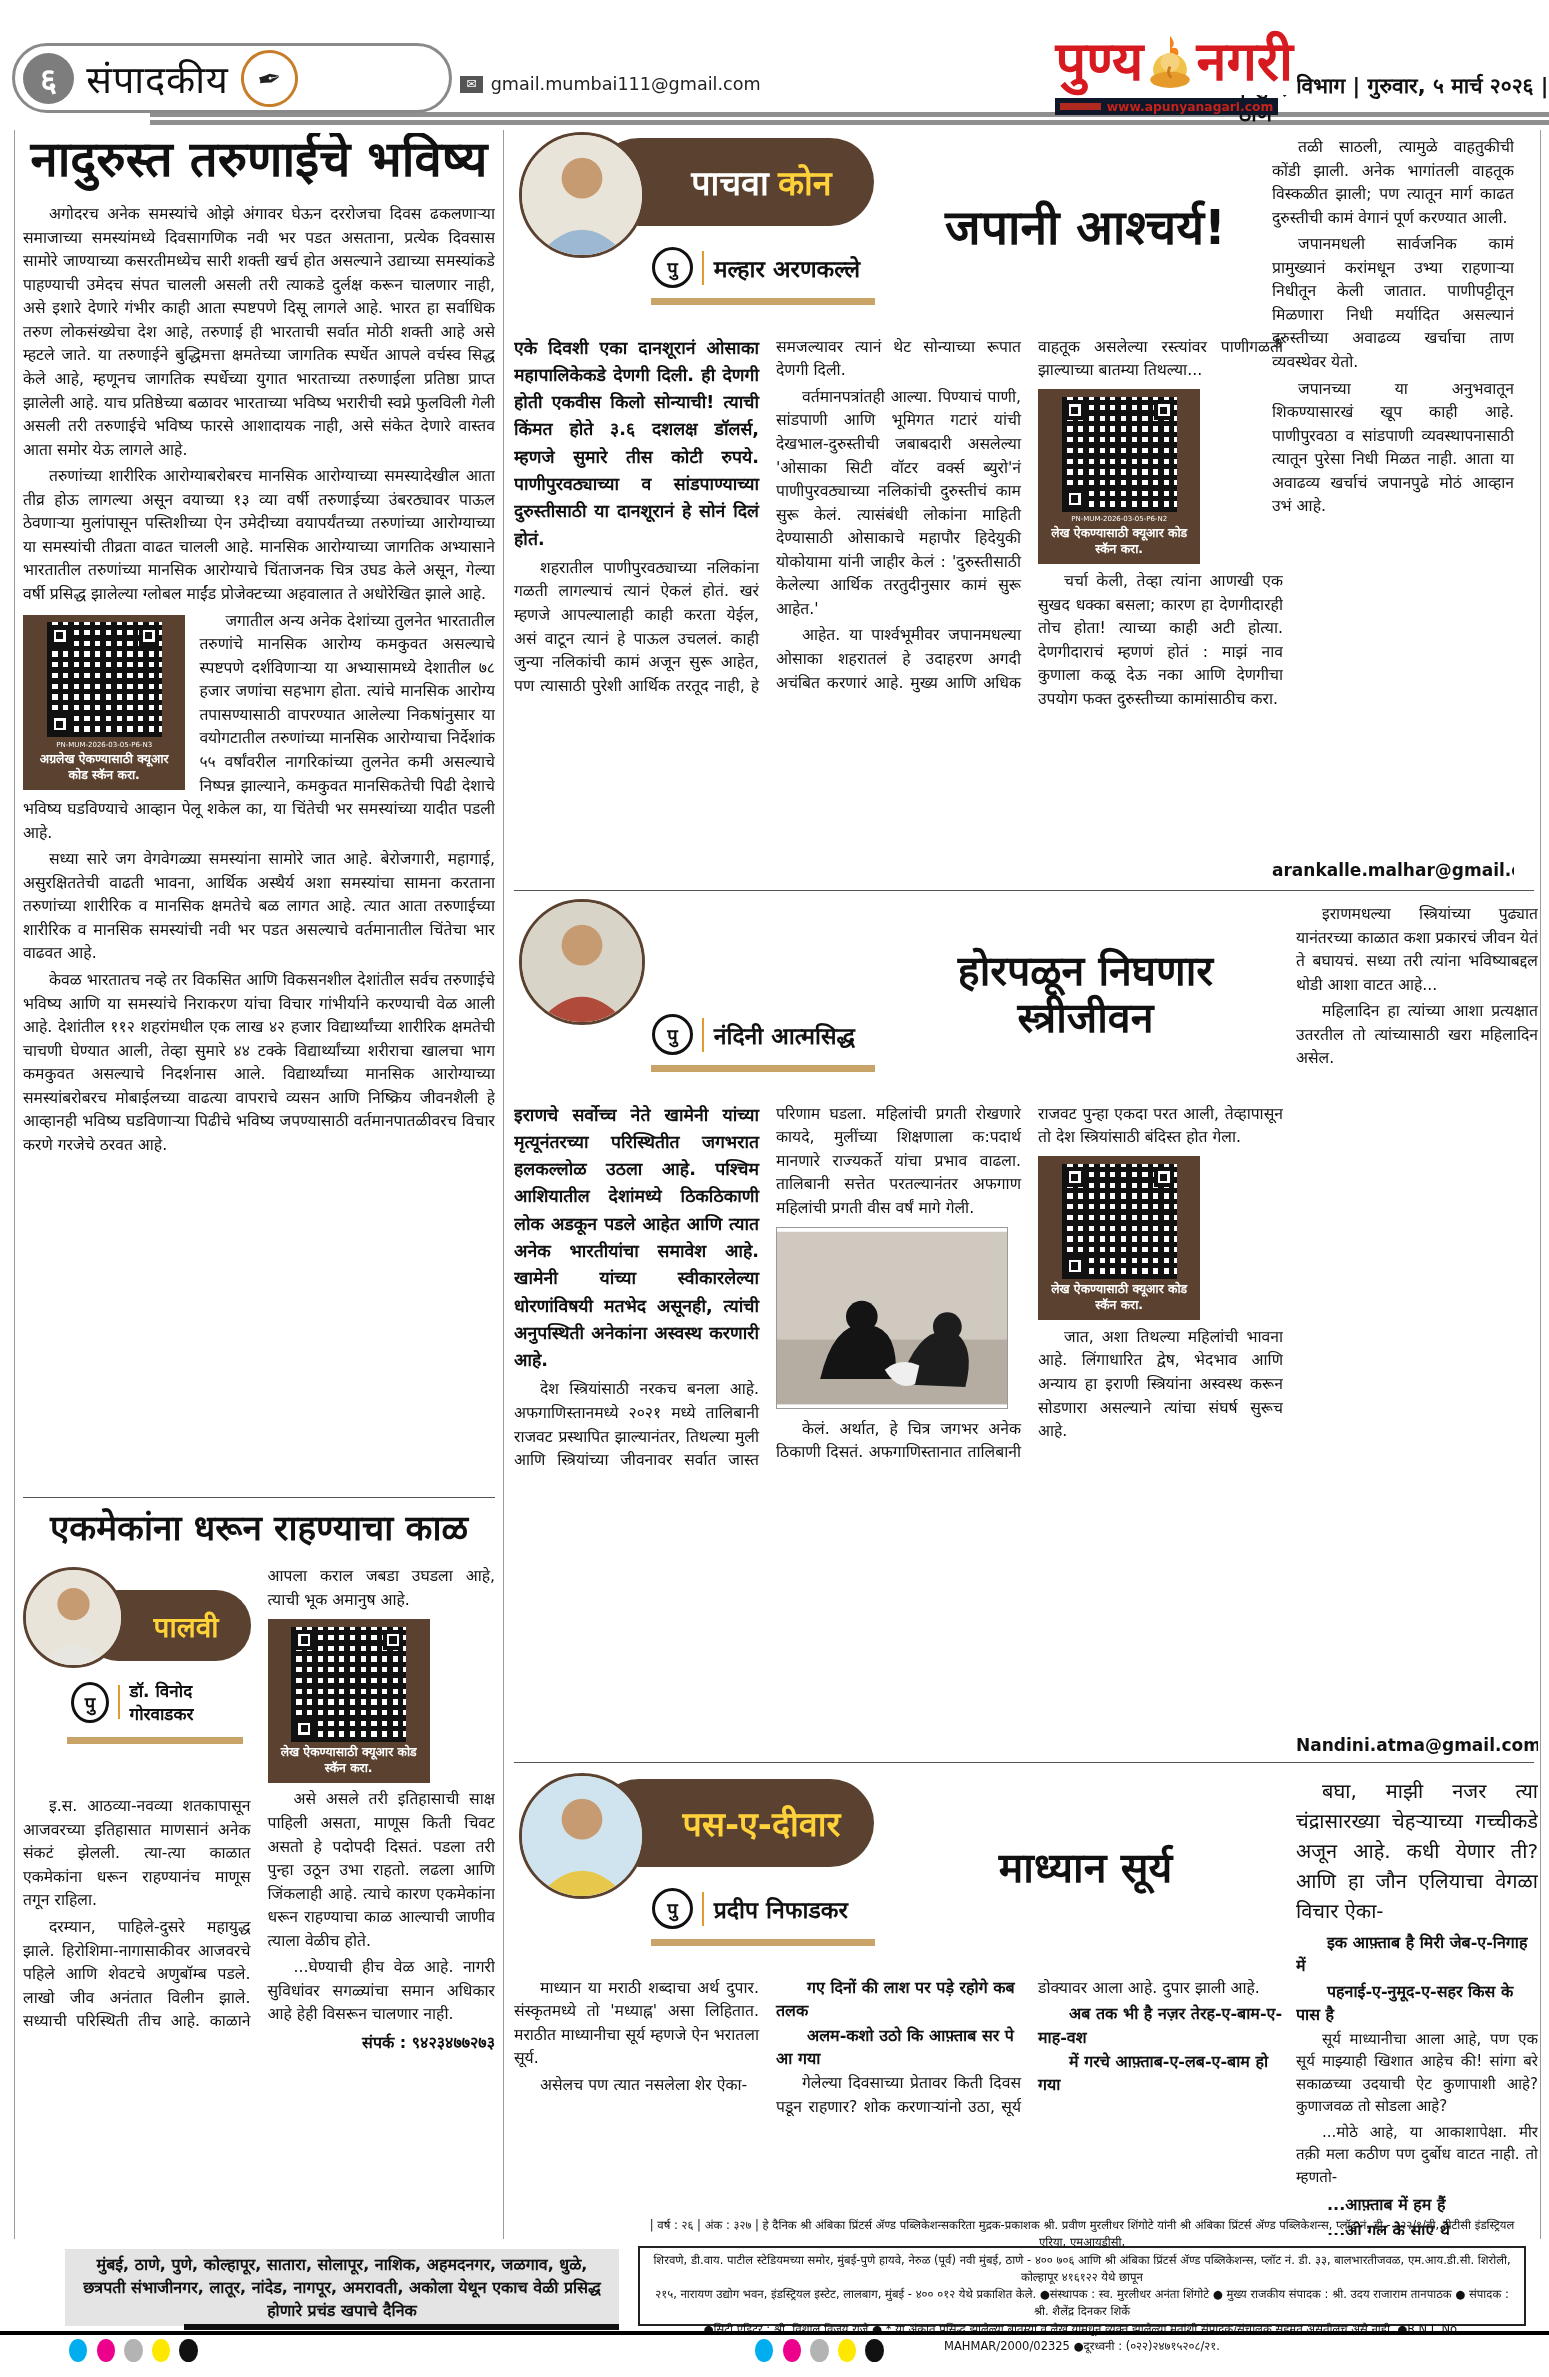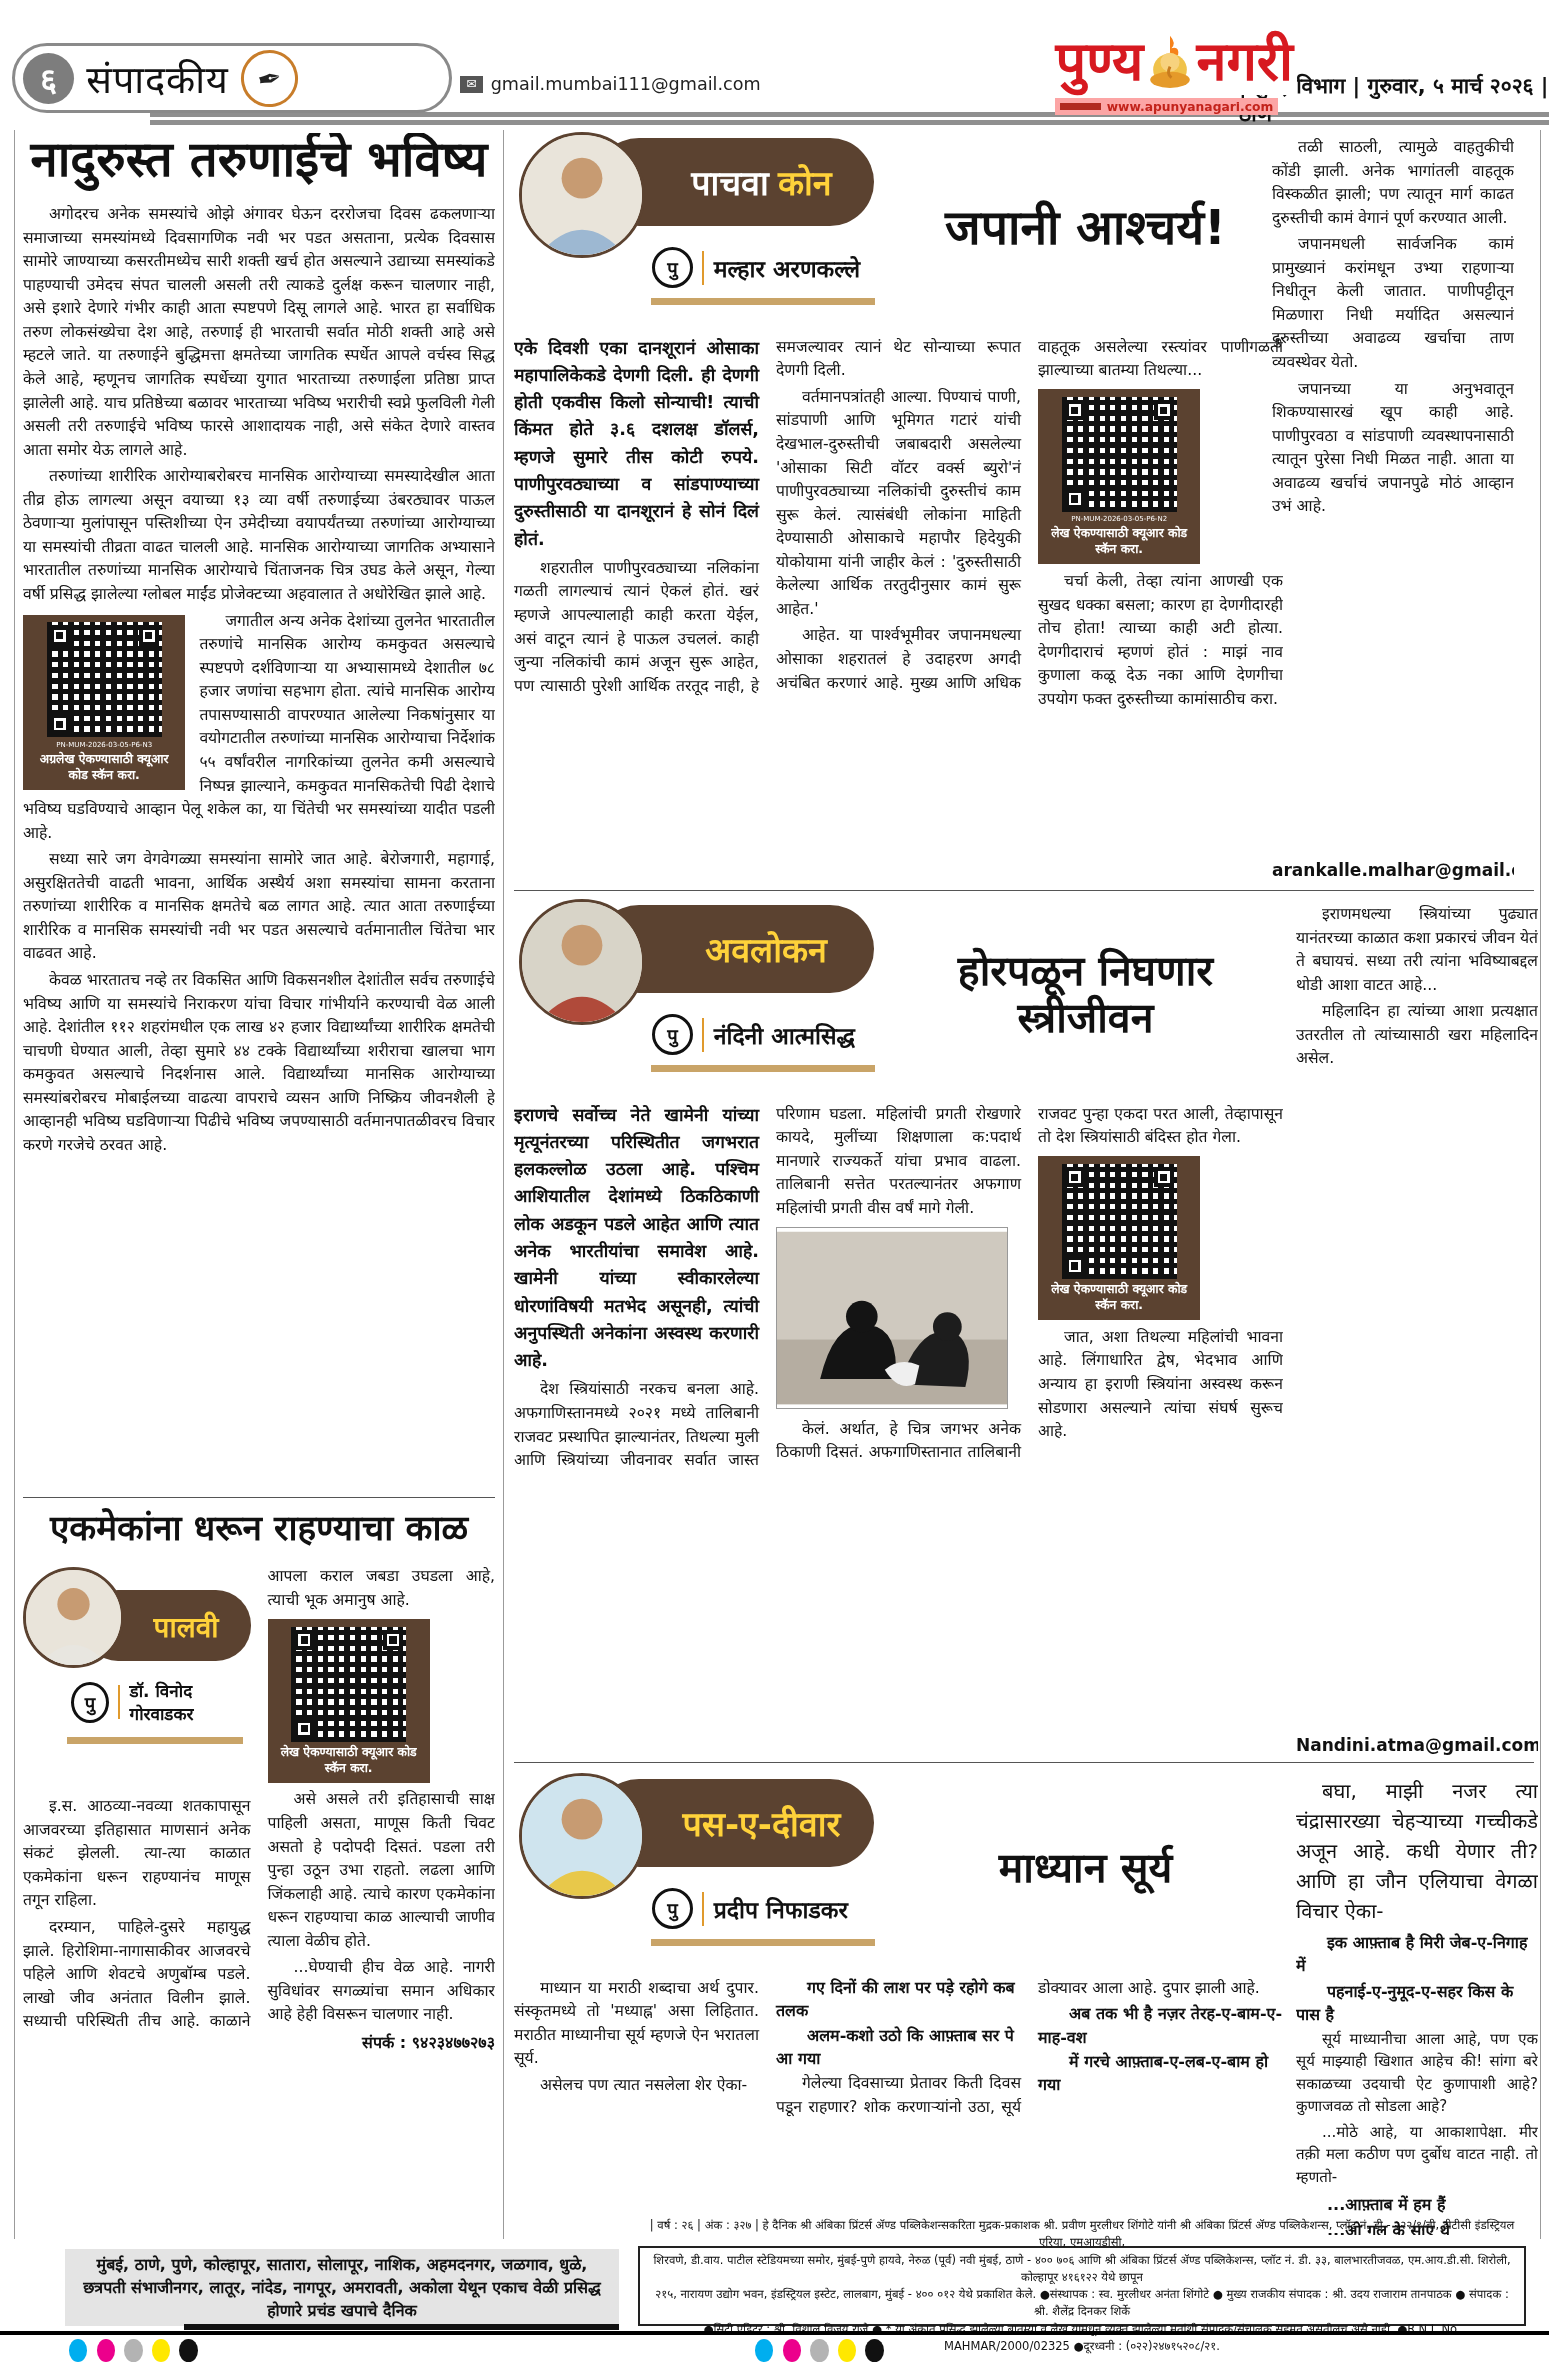--- a/index.html
+++ b/index.html
@@ -10,21 +10,21 @@
             border-radius:35px;display:flex;align-items:center;gap:12.3px;padding:0 7.7px;background:#fff;z-index:5;}
   .pagenum-circle{width:51px;height:51px;border-radius:50%;background:#7d7d7d;color:#fff;
             display:flex;align-items:center;justify-content:center;font-size:32px;font-weight:bold;}
   .section-title{font-size:38px;font-weight:400;letter-spacing:0.8px;text-align:center;}
   .pen-circle{width:51px;height:51px;border-radius:50%;border:3.1px solid #c87d2a;background:#fff;
             display:flex;align-items:center;justify-content:center;font-size:29px;transform:rotate(-12deg);color:#222;}
   .hdr-email{position:absolute;left:460px;top:74px;font-size:17.6px;color:#222;display:flex;align-items:center;gap:7.7px;z-index:5;}
   .env{display:inline-block;width:23px;height:17px;background:#555;color:#fff;font-size:12.3px;line-height:17px;text-align:center;}
   .masthead{position:absolute;left:1051px;top:34px;display:flex;align-items:flex-start;gap:4.6px;z-index:6;background:#fff;padding:0 4.6px 3.1px;}
   .mast-word{font-size:54px;font-weight:900;color:#d71920;line-height:1.05;}
-  .mast-sub{position:absolute;left:1055px;top:98px;z-index:7;background:#fca5a5;display:flex;align-items:center;gap:6.1px;padding:1.5px 4.6px;}
+  .mast-sub{position:absolute;left:1055px;top:98px;z-index:7;background:#0f172a;display:flex;align-items:center;gap:6.1px;padding:1.5px 4.6px;}
   .mast-bar{display:inline-block;width:41px;height:7.7px;background:#b12a20;}
   .website{font-size:12.3px;font-weight:bold;color:#c3231b;}
   .edition{position:absolute;left:1239px;top:71px;font-size:21px;font-weight:800;color:#111;z-index:5;}
   .hdr-rule1{position:absolute;left:150px;top:112px;width:1400px;height:4.6px;background:#8f8f8f;}
   .hdr-rule2{position:absolute;left:150px;top:120px;width:1400px;height:4.6px;background:#8f8f8f;}
   
   .vline{position:absolute;width:0.8px;background:#9b9b9b;}
   .hline{position:absolute;height:0.8px;background:#555;}
   
   .p{font-size:15.7px;line-height:1.5;text-align:justify;text-indent:26px;margin:0 0 3.1px;}
@@ -194,24 +194,20 @@
   <div class="rightcol" style="left:1272px;top:135px;width:242px;height:745px;">
     <p class="p">तळी साठली, त्यामुळे वाहतुकीची कोंडी झाली. अनेक भागांतली वाहतूक विस्कळीत झाली; पण त्यातून मार्ग काढत दुरुस्तीची कामं वेगानं पूर्ण करण्यात आली.</p>
     <p class="p">जपानमधली सार्वजनिक कामं प्रामुख्यानं करांमधून उभ्या राहणाऱ्या निधीतून केली जातात. पाणीपट्टीतून मिळणारा निधी मर्यादित असल्यानं दुरुस्तीच्या अवाढव्य खर्चाचा ताण व्यवस्थेवर येतो.</p>
     <p class="p">जपानच्या या अनुभवातून शिकण्यासारखं खूप काही आहे. पाणीपुरवठा व सांडपाणी व्यवस्थापनासाठी त्यातून पुरेसा निधी मिळत नाही. आता या अवाढव्य खर्चाचं जपानपुढे मोठं आव्हान उभं आहे.</p>
     <div class="email-line">arankalle.malhar@gmail.com</div>
   </div>
 
   <div class="block" style="left:514px;top:899px;width:769px;height:859px;">
     <div class="r1">
       <div class="author-card">
-        <div class="ac-pill">
-          <span class="k1"></span>
-          <span class="k2">अवलोकन</span>
-        </div>
         <div class="ac-photo">
           <svg viewBox="0 0 100 100">
               <rect width="100" height="100" fill="#d8d4c8"></rect>
               <circle cx="50" cy="36" r="17" fill="#c79b72"></circle>
               <path d="M14 100 Q50 58 86 100 Z" fill="#b04a3a"></path>
             </svg>
         </div>
         <div class="ac-byline">
           <span class="pn-logo">पु</span>
           <span class="ac-div"></span>

